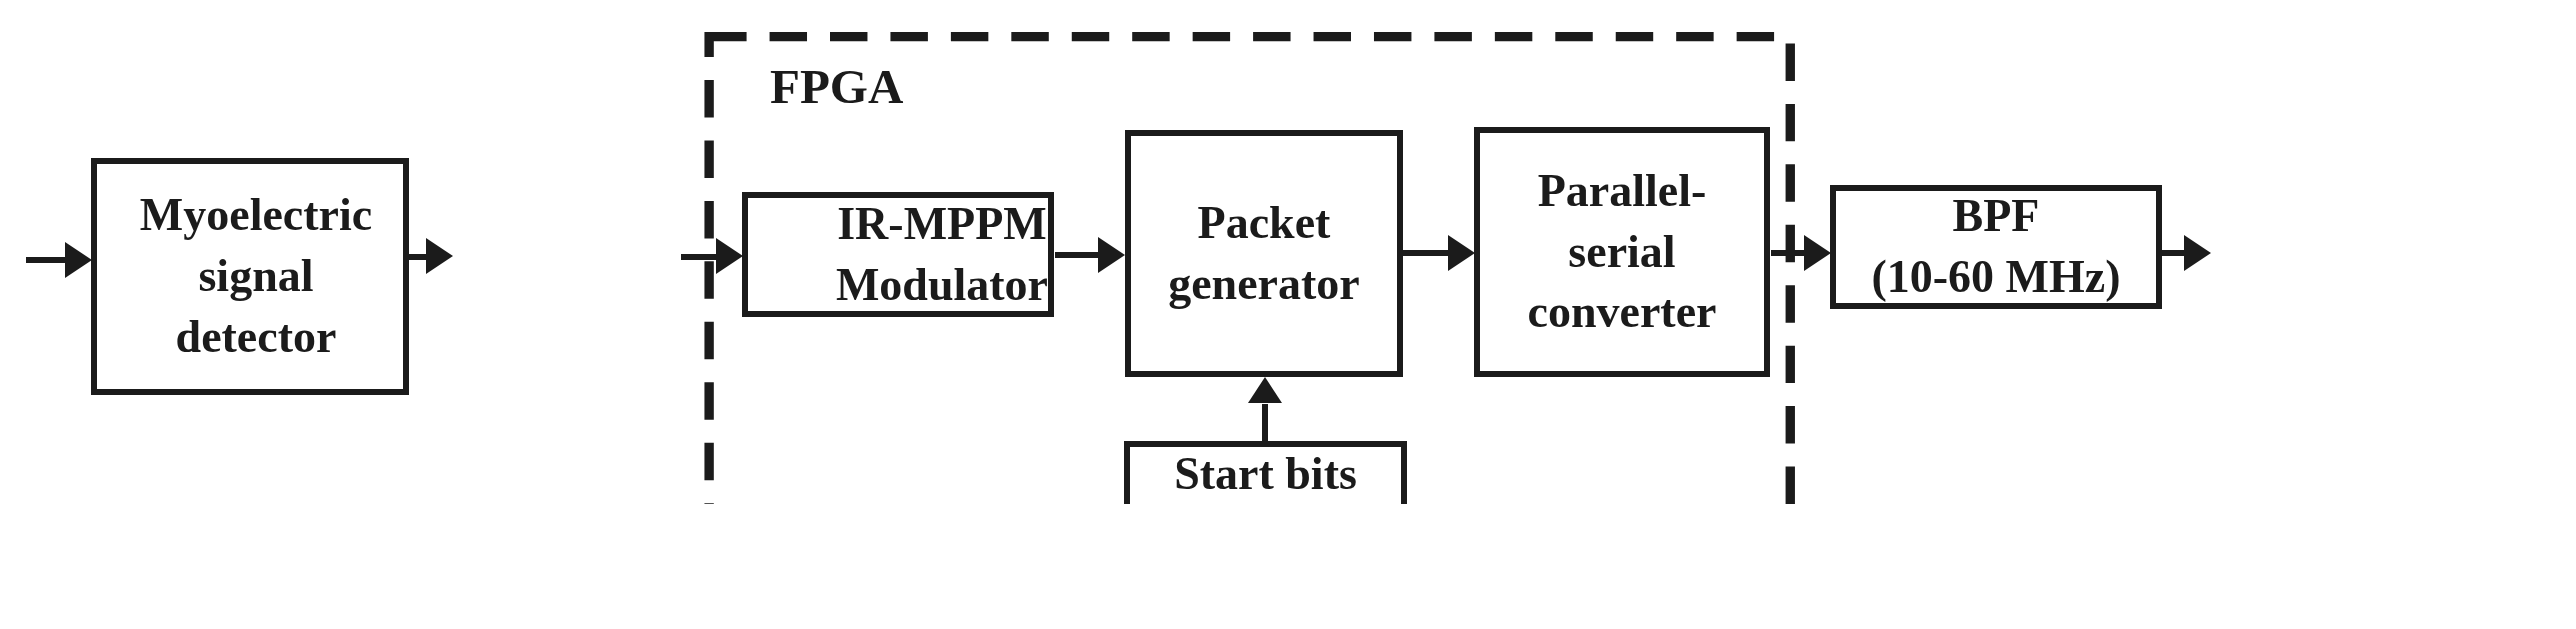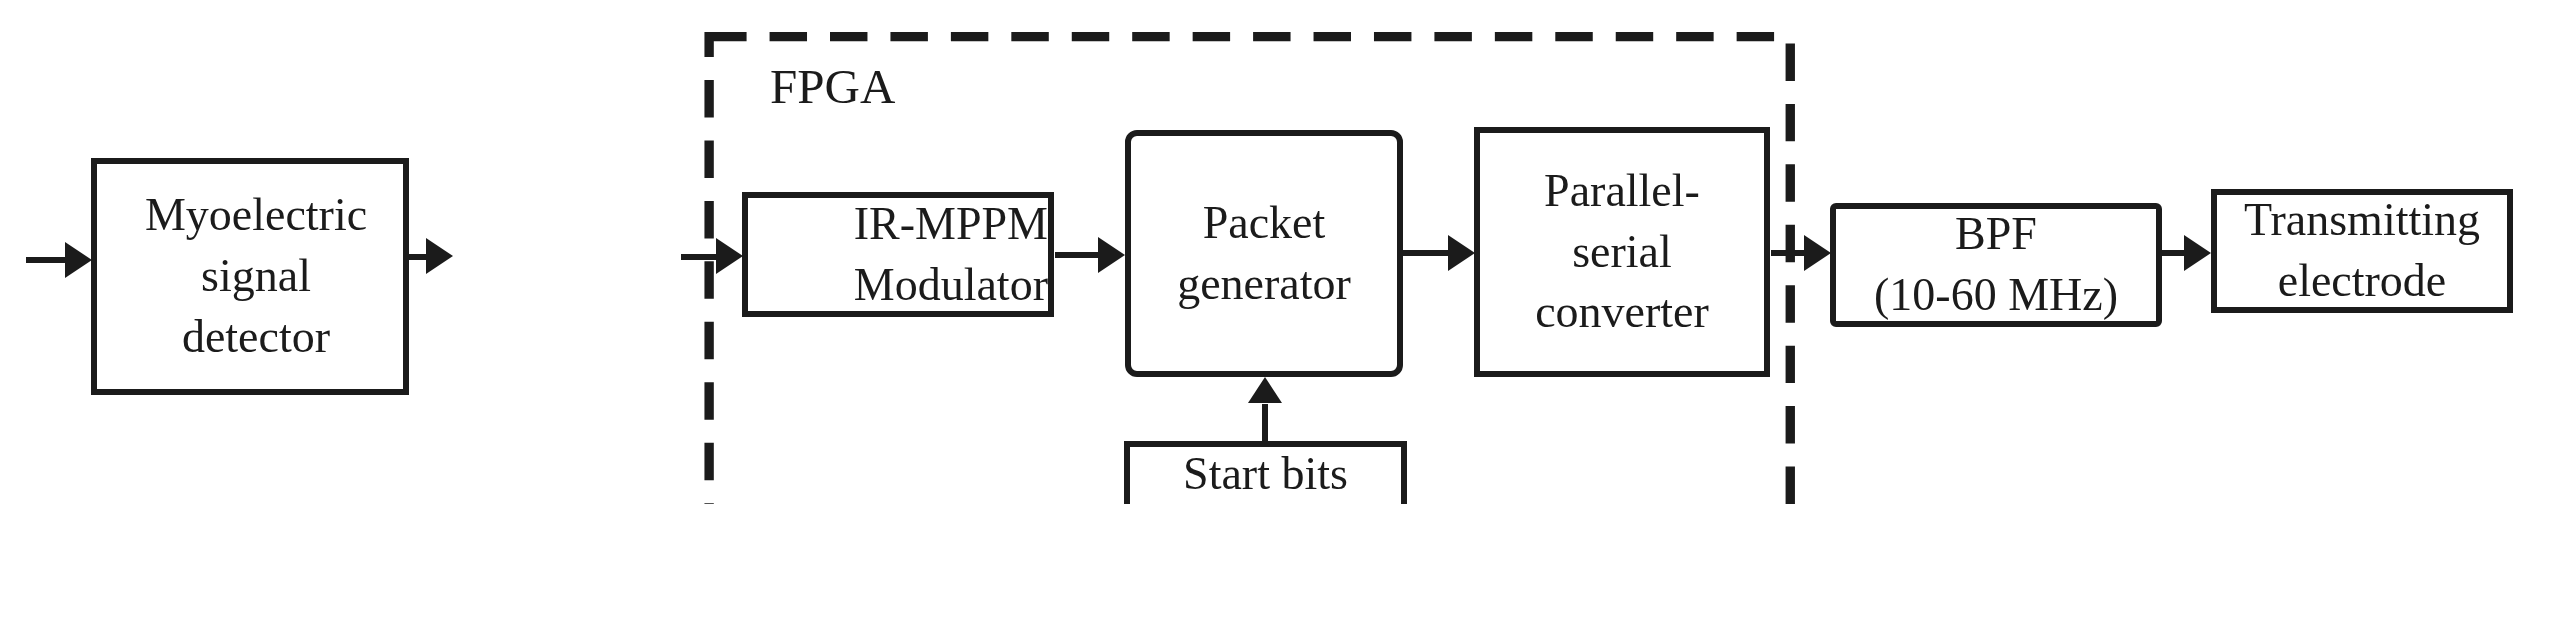--- a/index.html
+++ b/index.html
@@ -6,20 +6,21 @@
   * { box-sizing: border-box; }
   html, body { margin: 0; padding: 0; background: var(--bg); }
   #canvas {
     position: relative;
     width: 2576px;
     height: 504px;
     background: var(--bg);
     overflow: hidden;
     font-family: "Liberation Serif", "DejaVu Serif", serif;
     color: var(--ink);
+    font-weight: bold;
   }
   .box {
     position: absolute;
     border: 6px solid var(--ink);
     background: var(--bg);
     display: flex;
     align-items: center;
     justify-content: center;
   }
   .box .label {
@@ -67,45 +68,41 @@
 signal
 detector</span>
   </div>
 
 
   <div class="box" style="left:742px; top:192px; width:312px; height:125px;justify-content:flex-end;">
     <span class="label">IR-MPPM
 Modulator</span>
   </div>
 
-  <div class="box" style="left:1125px; top:130px; width:278px; height:247px;border-radius:12px;">
+  <div class="box" style="left:1125px; top:130px; width:278px; height:247px;">
     <span class="label">Packet
 generator</span>
   </div>
 
   <div class="box" style="left:1474px; top:127px; width:296px; height:250px;justify-content:center;">
     <span class="label">Parallel-
 serial
 converter</span>
   </div>
 
   <div class="box" style="left:1124px; top:441px; width:283px; height:127px;justify-content:center;">
     <span class="label">Start bits
 generator</span>
   </div>
 
-  <div class="box" style="left:1830px; top:203px; width:332px; height:124px;border-radius:6px;">
+  <div class="box" style="left:1830px; top:185px; width:332px; height:124px;">
     <span class="label">BPF
 (10-60 MHz)</span>
   </div>
 
-  <div class="box" style="left:2211px; top:189px; width:302px; height:124px;">
-    <span class="label">Transmitting
-electrode</span>
-  </div>
 
   <div>
     <div class="aline" style="left:25.5px; top:257px; width:39px; height:6px;"></div>
     <div class="head-right" style="left:65px; top:242px;"></div>
   </div>
 
   <div>
     <div class="aline" style="left:409px; top:254px; width:17px; height:6px;"></div>
     <div class="head-right" style="left:426px; top:238px;"></div>
   </div>

